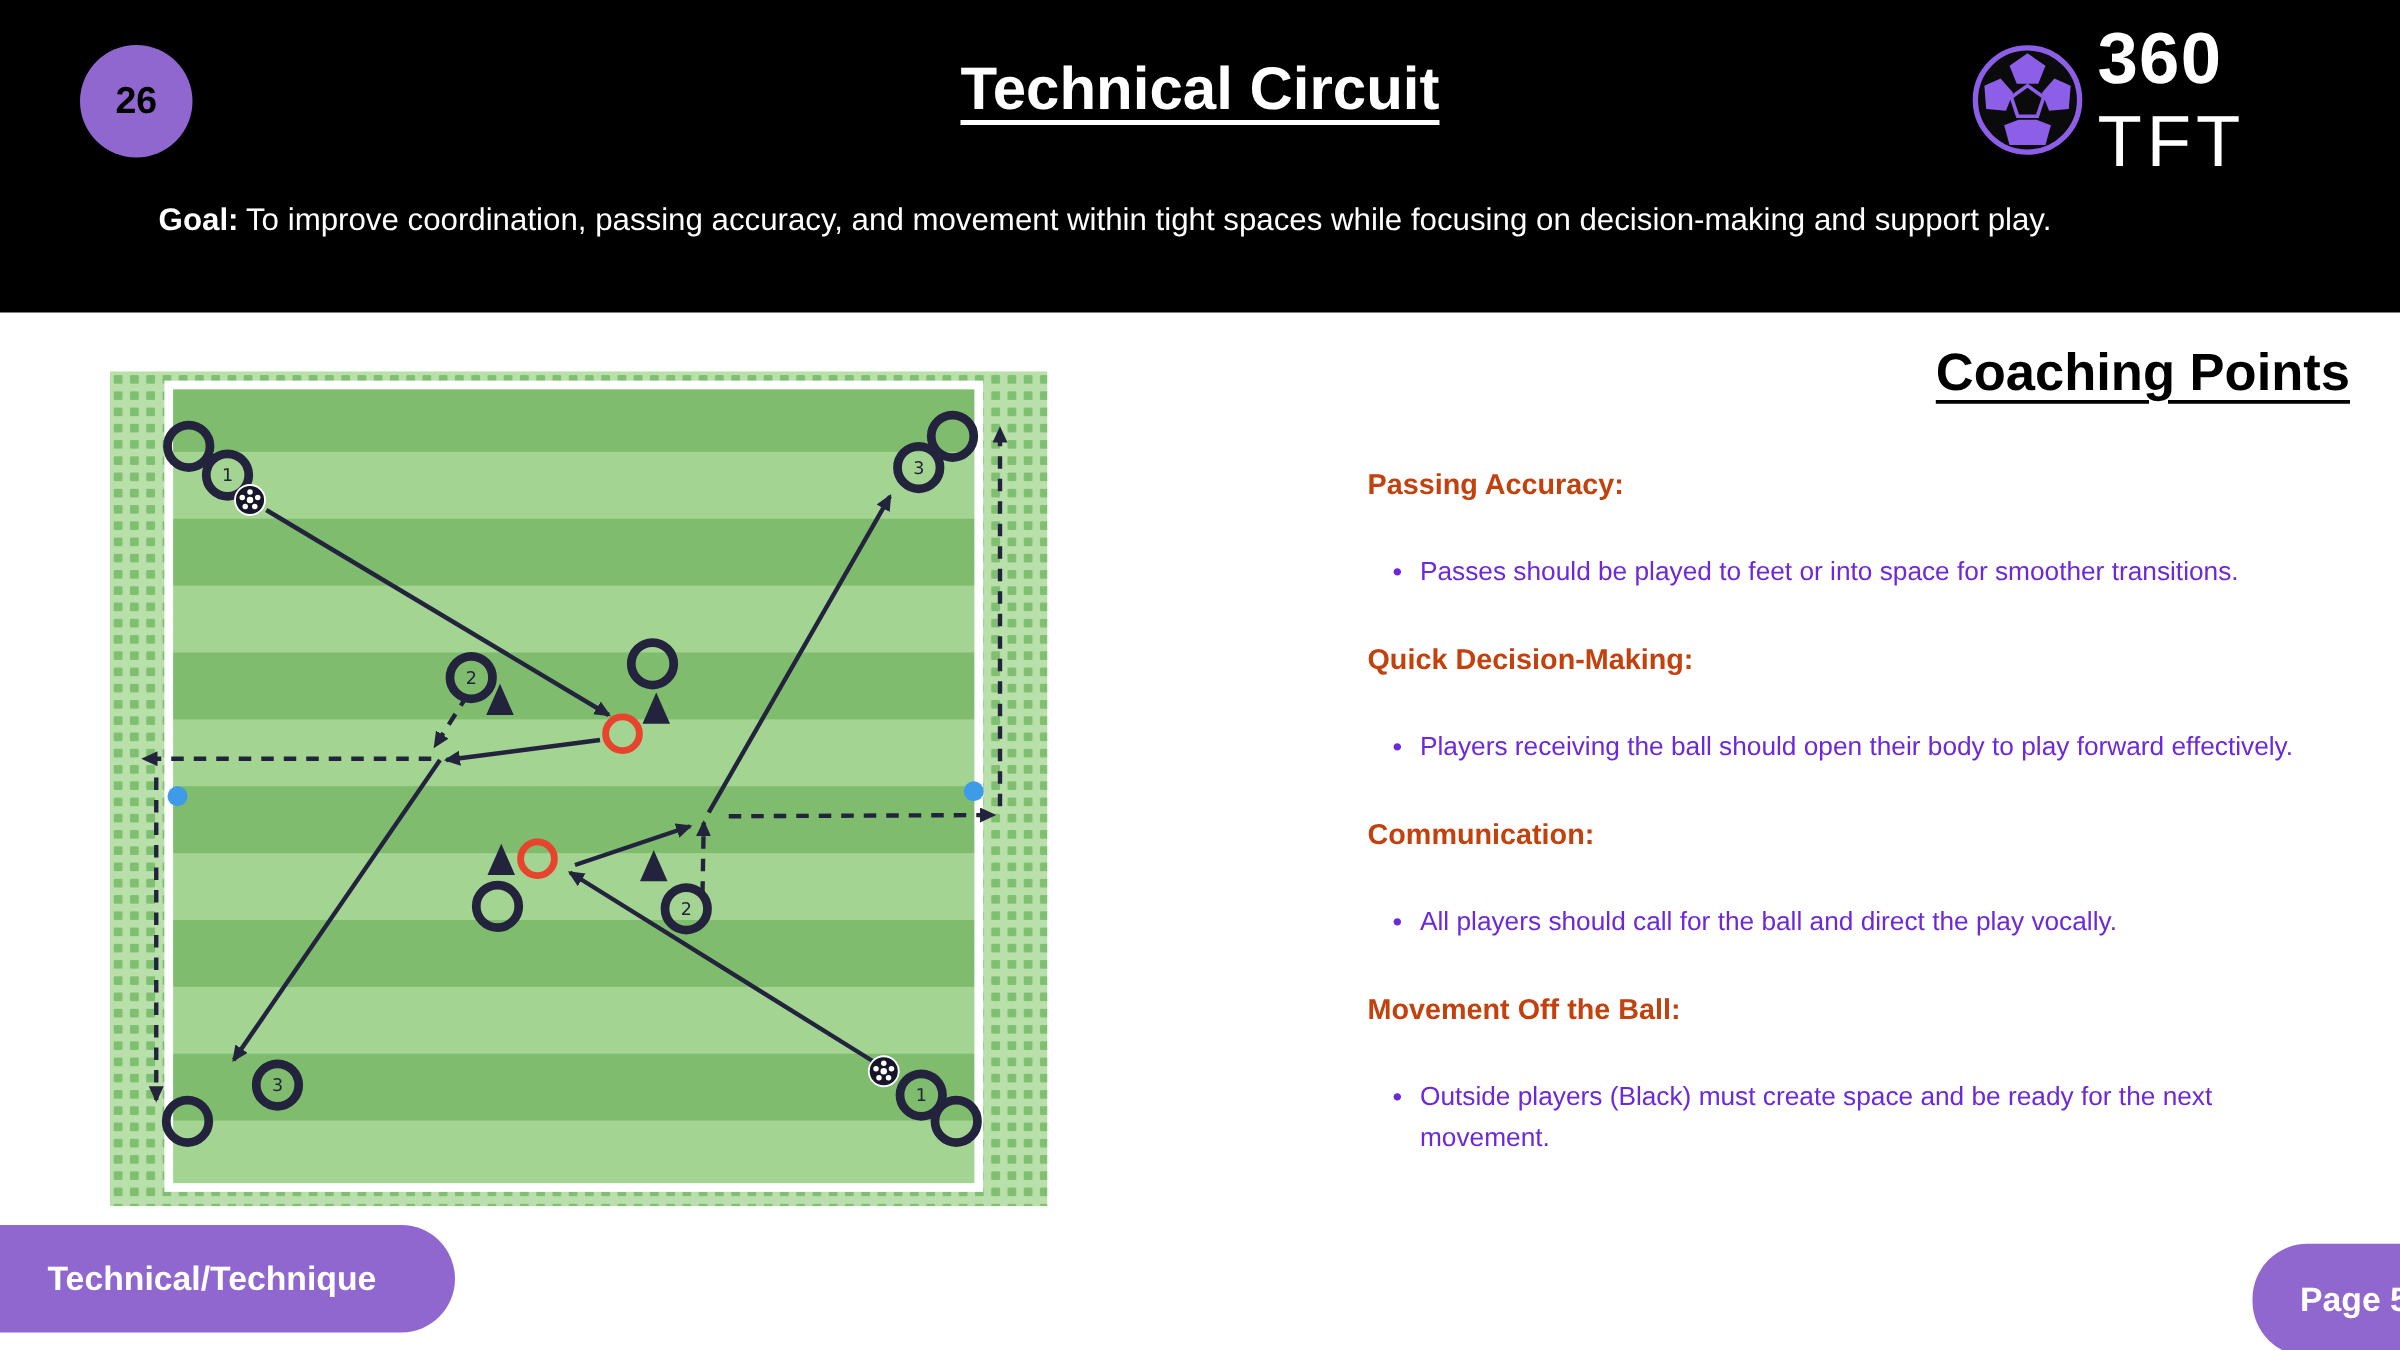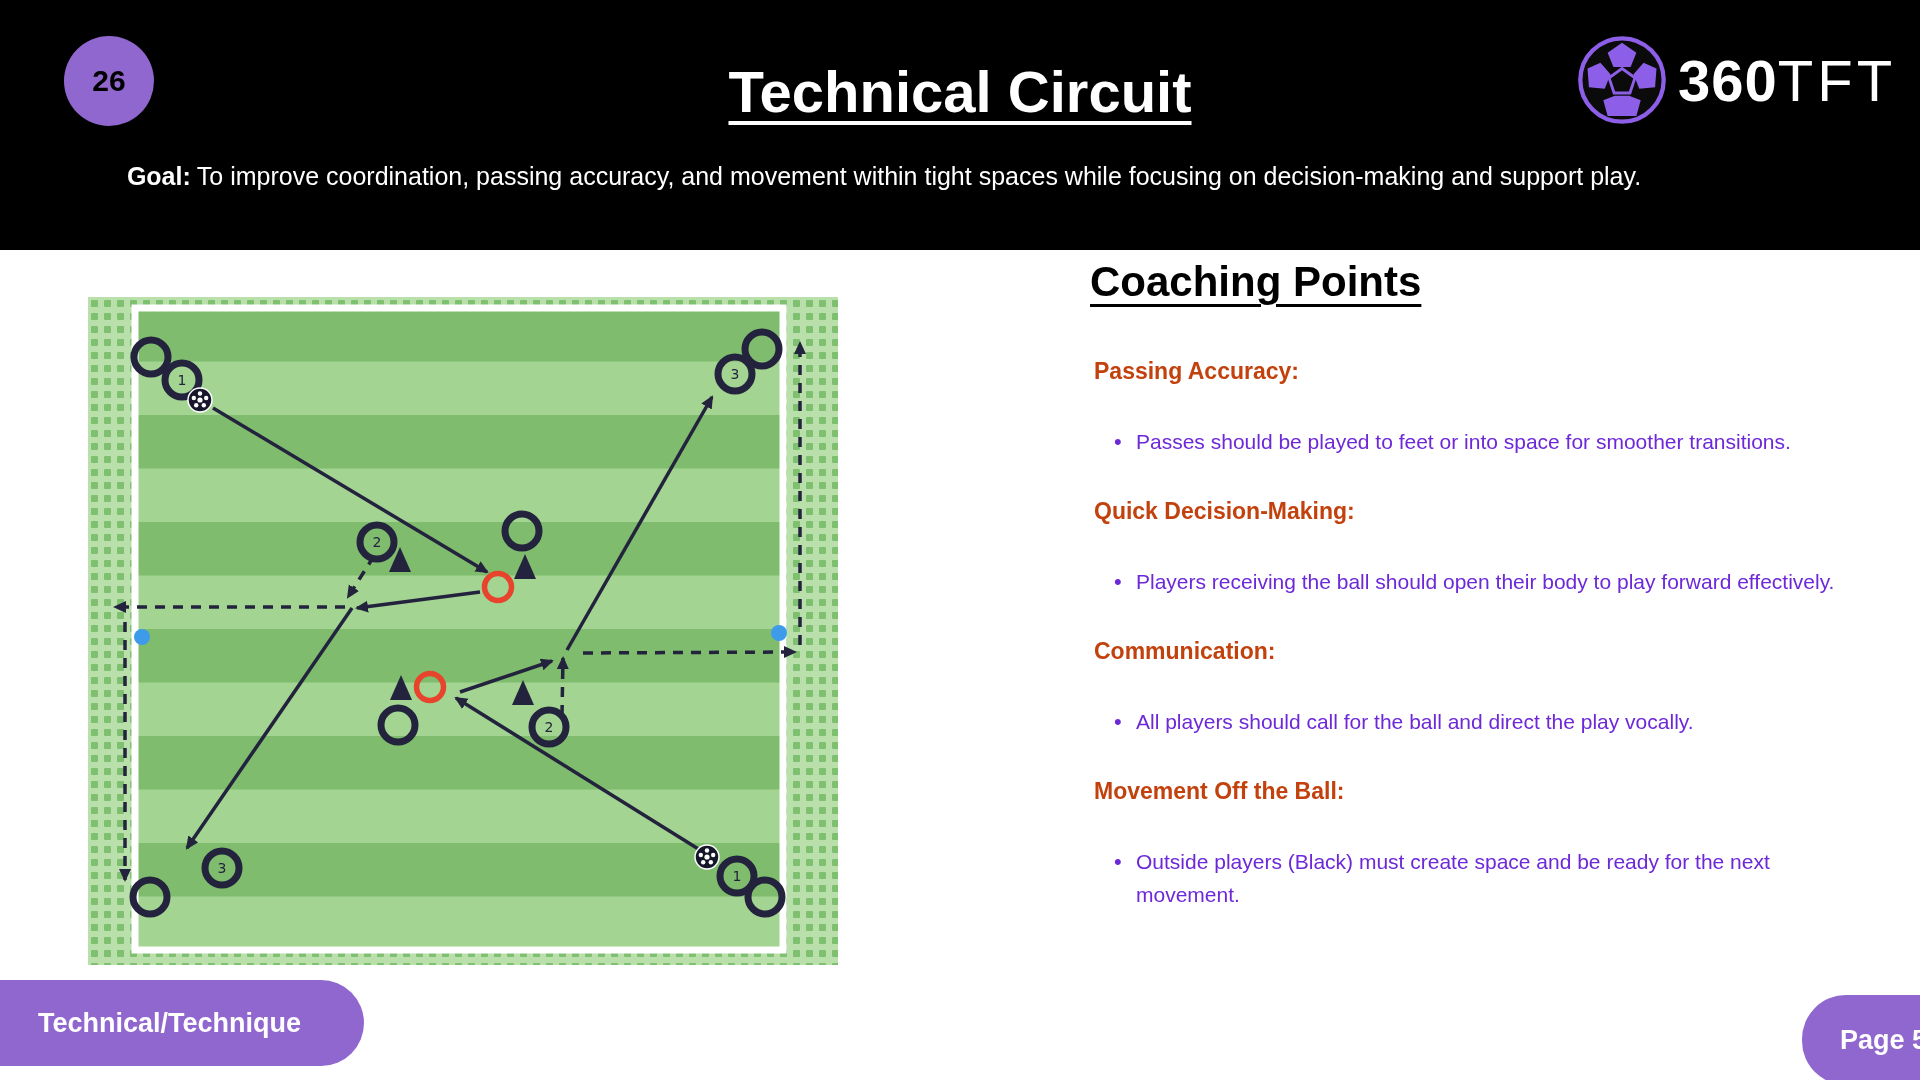--- a/index.html
+++ b/index.html
@@ -3,36 +3,36 @@
 <meta charset="utf-8">
 <style>
   html,body{margin:0;padding:0;background:#ffffff;}
   body{width:1920px;height:1080px;position:relative;overflow:hidden;
        font-family:"Liberation Sans",sans-serif;color:#111;}
   
   .header{position:absolute;left:0;top:0;width:1920px;height:250px;background:#000;}
   .badge{position:absolute;left:64px;top:36px;width:90px;height:90px;border-radius:50%;
          display:flex;align-items:center;justify-content:center;
          color:#000000;font-weight:bold;font-size:30px;}
-  .title{position:absolute;left:0;top:58px;width:1920px;text-align:center;
-         color:#fff;font-size:58px;font-weight:bold;
+  .title{position:absolute;left:0;top:44px;width:1920px;text-align:center;
+         color:#fff;font-size:48px;font-weight:bold;
          text-decoration:underline;text-decoration-thickness:4px;text-underline-offset:9px;}
   .goal{position:absolute;left:0;top:162px;width:1768px;text-align:center;
         color:#fff;font-size:25px;}
   .goal b{margin-right:6px;}
   .logo{position:absolute;left:1576px;top:34px;height:92px;display:flex;align-items:center;}
   .logo svg{width:92px;height:92px;}
-  .logo-text{color:#fff;font-size:58px;margin-left:10px;letter-spacing:1px;display:flex;}
+  .logo-text{color:#fff;font-size:58px;margin-left:10px;letter-spacing:1px;display:flex;flex-direction:column;}
   .logo-360{font-weight:800;}
   .logo-tft{font-weight:300;letter-spacing:4px;}
   
   .coach{position:absolute;left:1090px;top:258px;width:790px;}
-  .coach-title{text-align:left;font-size:42px;font-weight:bold;
+  .coach-title{text-align:right;font-size:42px;font-weight:bold;
                text-decoration:underline;text-decoration-thickness:3px;text-underline-offset:8px;
-               margin:0 0 52px 0;color:#000;}
+               margin:16px 0 52px 0;color:#000;}
   .coach-section h3{font-size:23px;font-weight:bold;margin:0 0 40px 4px;color:#c2410c;}
   .coach-section ul{margin:0 0 40px 0;padding:0 0 0 46px;list-style:none;}
   .coach-section li{font-size:21px;line-height:33px;max-width:700px;position:relative;color:#6d28d9;}
   .coach-section li::before{content:"\2022";position:absolute;left:-22px;font-size:22px;}
   
   .pill{position:absolute;background:#9066cf;color:#fff;font-weight:bold;
         display:flex;align-items:center;}
   .pill-left{left:-46px;top:980px;width:326px;height:86px;border-radius:0 44px 44px 0;
              padding-left:84px;font-size:27px;}
   .pill-right{left:1802px;top:995px;width:170px;height:90px;border-radius:44px 0 0 44px;

